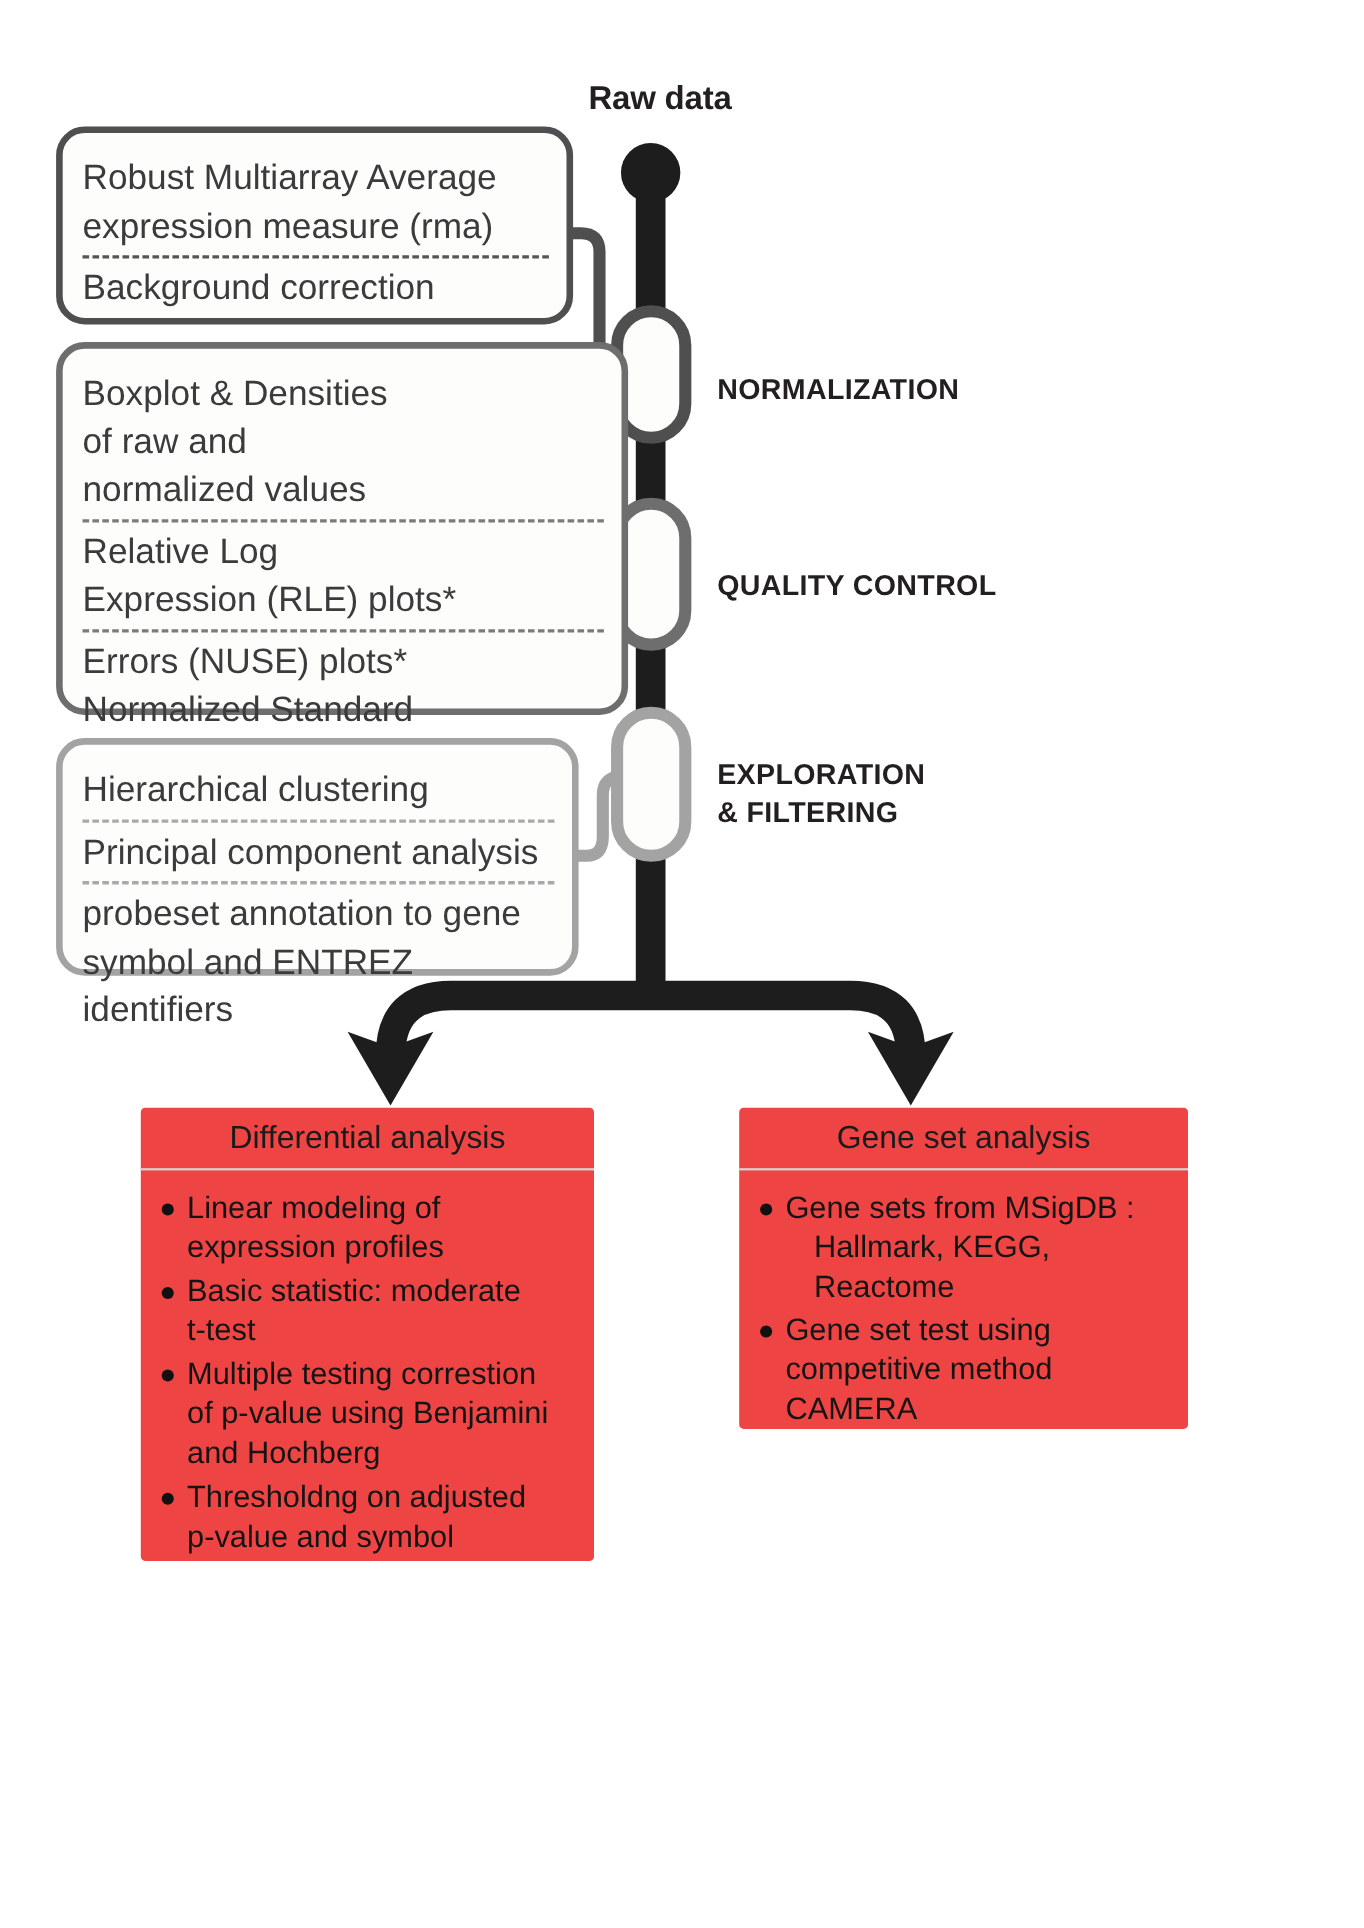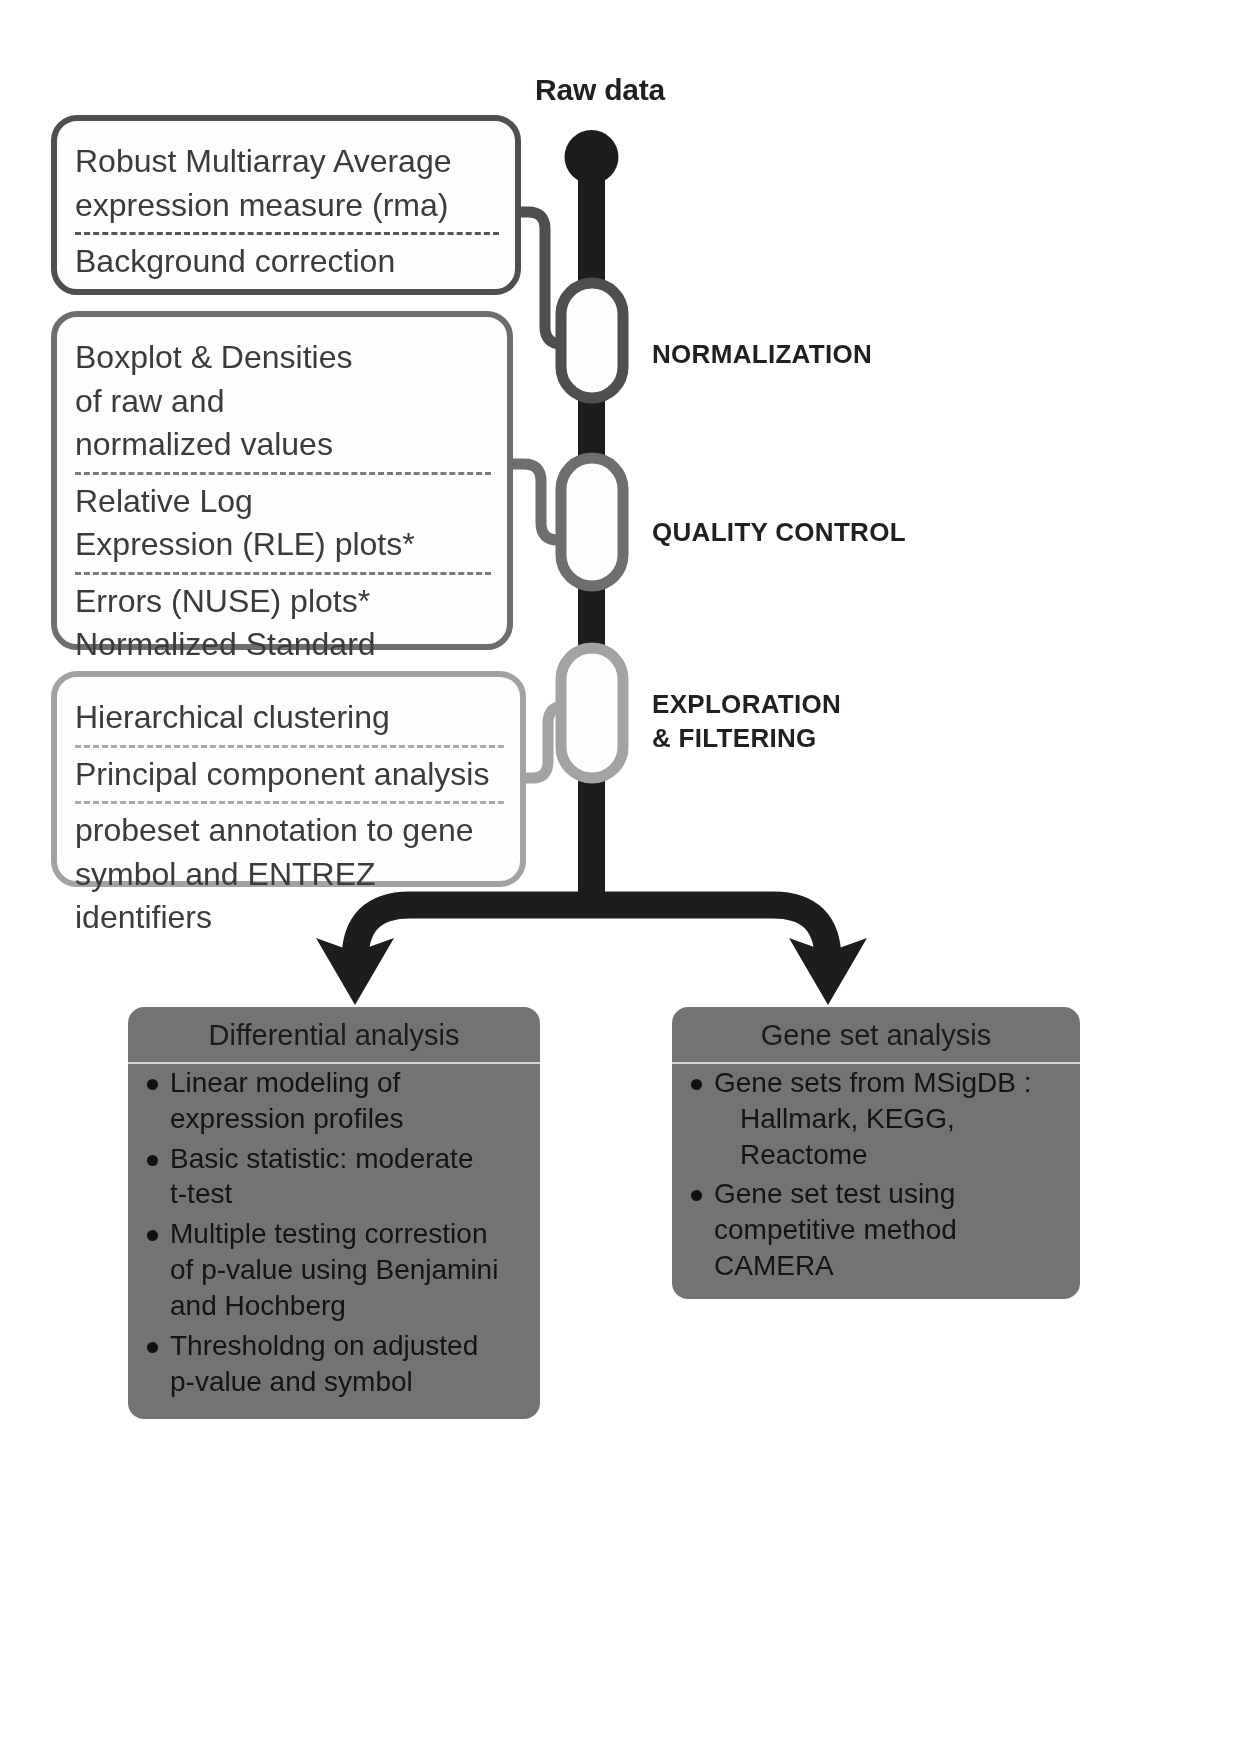--- a/index.html
+++ b/index.html
@@ -23,47 +23,47 @@
     border-style:solid;border-radius:26px;
   }
   .card .row{
     padding:5px 0 5px 0;
     font-size:32px;line-height:1.36;color:#3b3b3b;
   }
   .card .row.seg{border-top:3px dashed #8e8e8e;}
   .card .inner{padding:14px 16px 14px 18px;}
 
   #card-norm{left:51px;top:115px;width:470px;height:180px;border-width:6px;border-color:#4f4f4f;}
-  #card-qc  {left:51px;top:311px;width:462px;height:339px;border-width:6px;border-color:#6e6e6e;}
+  #card-qc  {left:51px;top:311px;width:520px;height:339px;border-width:6px;border-color:#6e6e6e;}
   #card-exp {left:51px;top:671px;width:475px;height:216px;border-width:6px;border-color:#a3a3a3;}
 
   #card-norm .row.seg{border-top-color:#555;}
   #card-qc   .row.seg{border-top-color:#7b7b7b;}
   #card-exp  .row.seg{border-top-color:#a9a9a9;}
 
   
   .stage-label{
     position:absolute;font-size:26px;font-weight:bold;letter-spacing:0.3px;
     color:#231f20;line-height:1.3;
   }
   #lbl-norm{left:652px;top:338px;}
   #lbl-qc  {left:652px;top:516px;}
   #lbl-exp {left:652px;top:688px;}
 
   
   .panel{
-    position:absolute;background:#737373;border-radius:16px;box-sizing:border-box;
+    position:absolute;background:#ef4444;border-radius:4px;box-sizing:border-box;
     padding:0;
   }
   .panel .panel-title{
     text-align:center;font-size:29px;color:#1b1b1b;padding:12px 10px 10px 10px;
     border-bottom:2px solid #d6d6d6;
   }
   .panel ul{
-    list-style:none;margin:0;padding:1px 12px 16px 16px;
+    list-style:none;margin:0;padding:16px 12px 16px 16px;
   }
   .panel li{
     position:relative;padding-left:26px;margin-bottom:4px;
     font-size:28px;line-height:1.28;color:#141414;
   }
   .panel li .bullet{
     position:absolute;left:3px;top:0.50em;width:11px;height:11px;
     border-radius:50%;background:#111;
   }
   .panel li .cont{display:block;}

